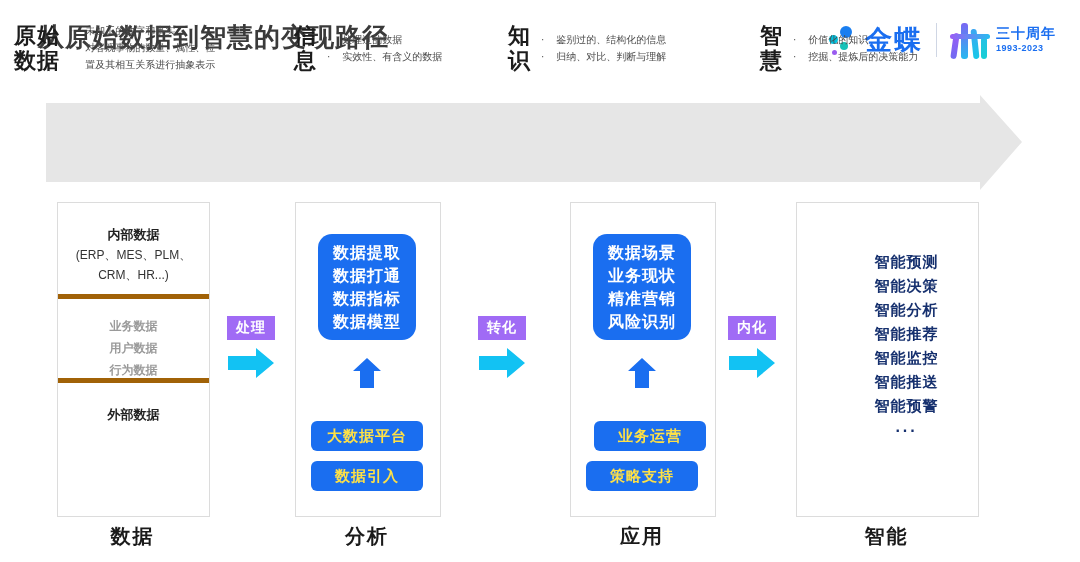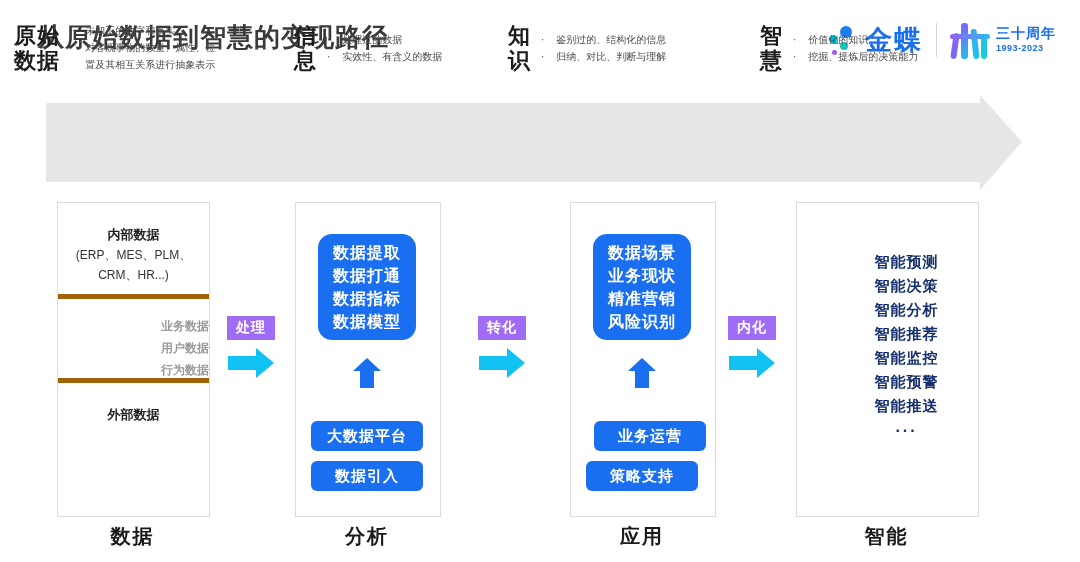--- a/index.html
+++ b/index.html
@@ -62,38 +62,38 @@
   .c2{left:295px;width:144px;height:313px;}
   .c3{left:570px;width:144px;height:313px;}
   .c4{left:796px;width:181px;height:313px;}
 
   .seg{box-sizing:border-box;text-align:center;}
   .seg-div{border-bottom:5px solid #a16207;}
   .seg-title{font-size:13px;font-weight:bold;color:#222;line-height:20px;}
   .seg-sub{font-size:12px;color:#333;line-height:20px;}
   .seg-gray{font-size:12px;font-weight:bold;color:#9a9a9a;line-height:22px;}
   .c1 .s-a{padding-top:22px;height:96px;}
-  .c1 .s-b{padding-top:16px;height:84px;text-align:right;}
+  .c1 .s-b{padding-top:16px;height:84px;}
   .c1 .s-c{padding-top:22px;}
 
   .bluebox{
     position:absolute;border-radius:14px;background:#1a6ef0;color:#fff;
     font-size:16px;font-weight:bold;line-height:23px;letter-spacing:1px;
     display:flex;align-items:center;justify-content:center;flex-direction:column;
   }
   .bb2{left:318px;top:234px;width:98px;height:106px;}
   .bb3{left:593px;top:234px;width:98px;height:106px;}
 
   .uparrow{position:absolute;width:28px;height:30px;}
   .uparrow svg{display:block;}
   .ua2{left:353px;top:358px;}
   .ua3{left:628px;top:358px;}
 
   .pill{
-    position:absolute;border-radius:6px;background:#1a6ef0;color:#ffffff;
+    position:absolute;border-radius:6px;background:#1a6ef0;color:#fde047;
     font-size:15px;font-weight:bold;letter-spacing:1px;
     display:flex;align-items:center;justify-content:center;
   }
   .p2a{left:311px;top:421px;width:112px;height:30px;}
   .p2b{left:311px;top:461px;width:112px;height:30px;}
   .p3a{left:586px;top:421px;width:112px;height:30px;margin-left:8px;}
   .p3b{left:586px;top:461px;width:112px;height:30px;}
 
   .smartlist{position:absolute;left:796px;top:250px;width:181px;text-align:center;padding-left:20px;}
   .smart-item{font-size:15px;font-weight:bold;color:#16306e;line-height:24px;letter-spacing:1px;}
@@ -257,22 +257,22 @@
   <div class="pill p3a">业务运营</div>
   <div class="pill p3b">策略支持</div>
 
   <div class="col c4"></div>
   <div class="smartlist">
     <div class="smart-item">智能预测</div>
     <div class="smart-item">智能决策</div>
     <div class="smart-item">智能分析</div>
     <div class="smart-item">智能推荐</div>
     <div class="smart-item">智能监控</div>
+    <div class="smart-item">智能推送</div>
     <div class="smart-item">智能预警</div>
-    <div class="smart-item">智能推送</div>
     <div class="smart-ellipsis">···</div>
   </div>
 
   <div class="conn cn1">
     <div class="conn-label">处理</div>
     <div class="conn-arrow">
       <svg width="46" height="32" viewBox="0 0 46 32">
           <polygon points="0,9 28,9 28,1 46,16 28,31 28,23 0,23" fill="#12c2f3"></polygon>
         </svg>
     </div>

